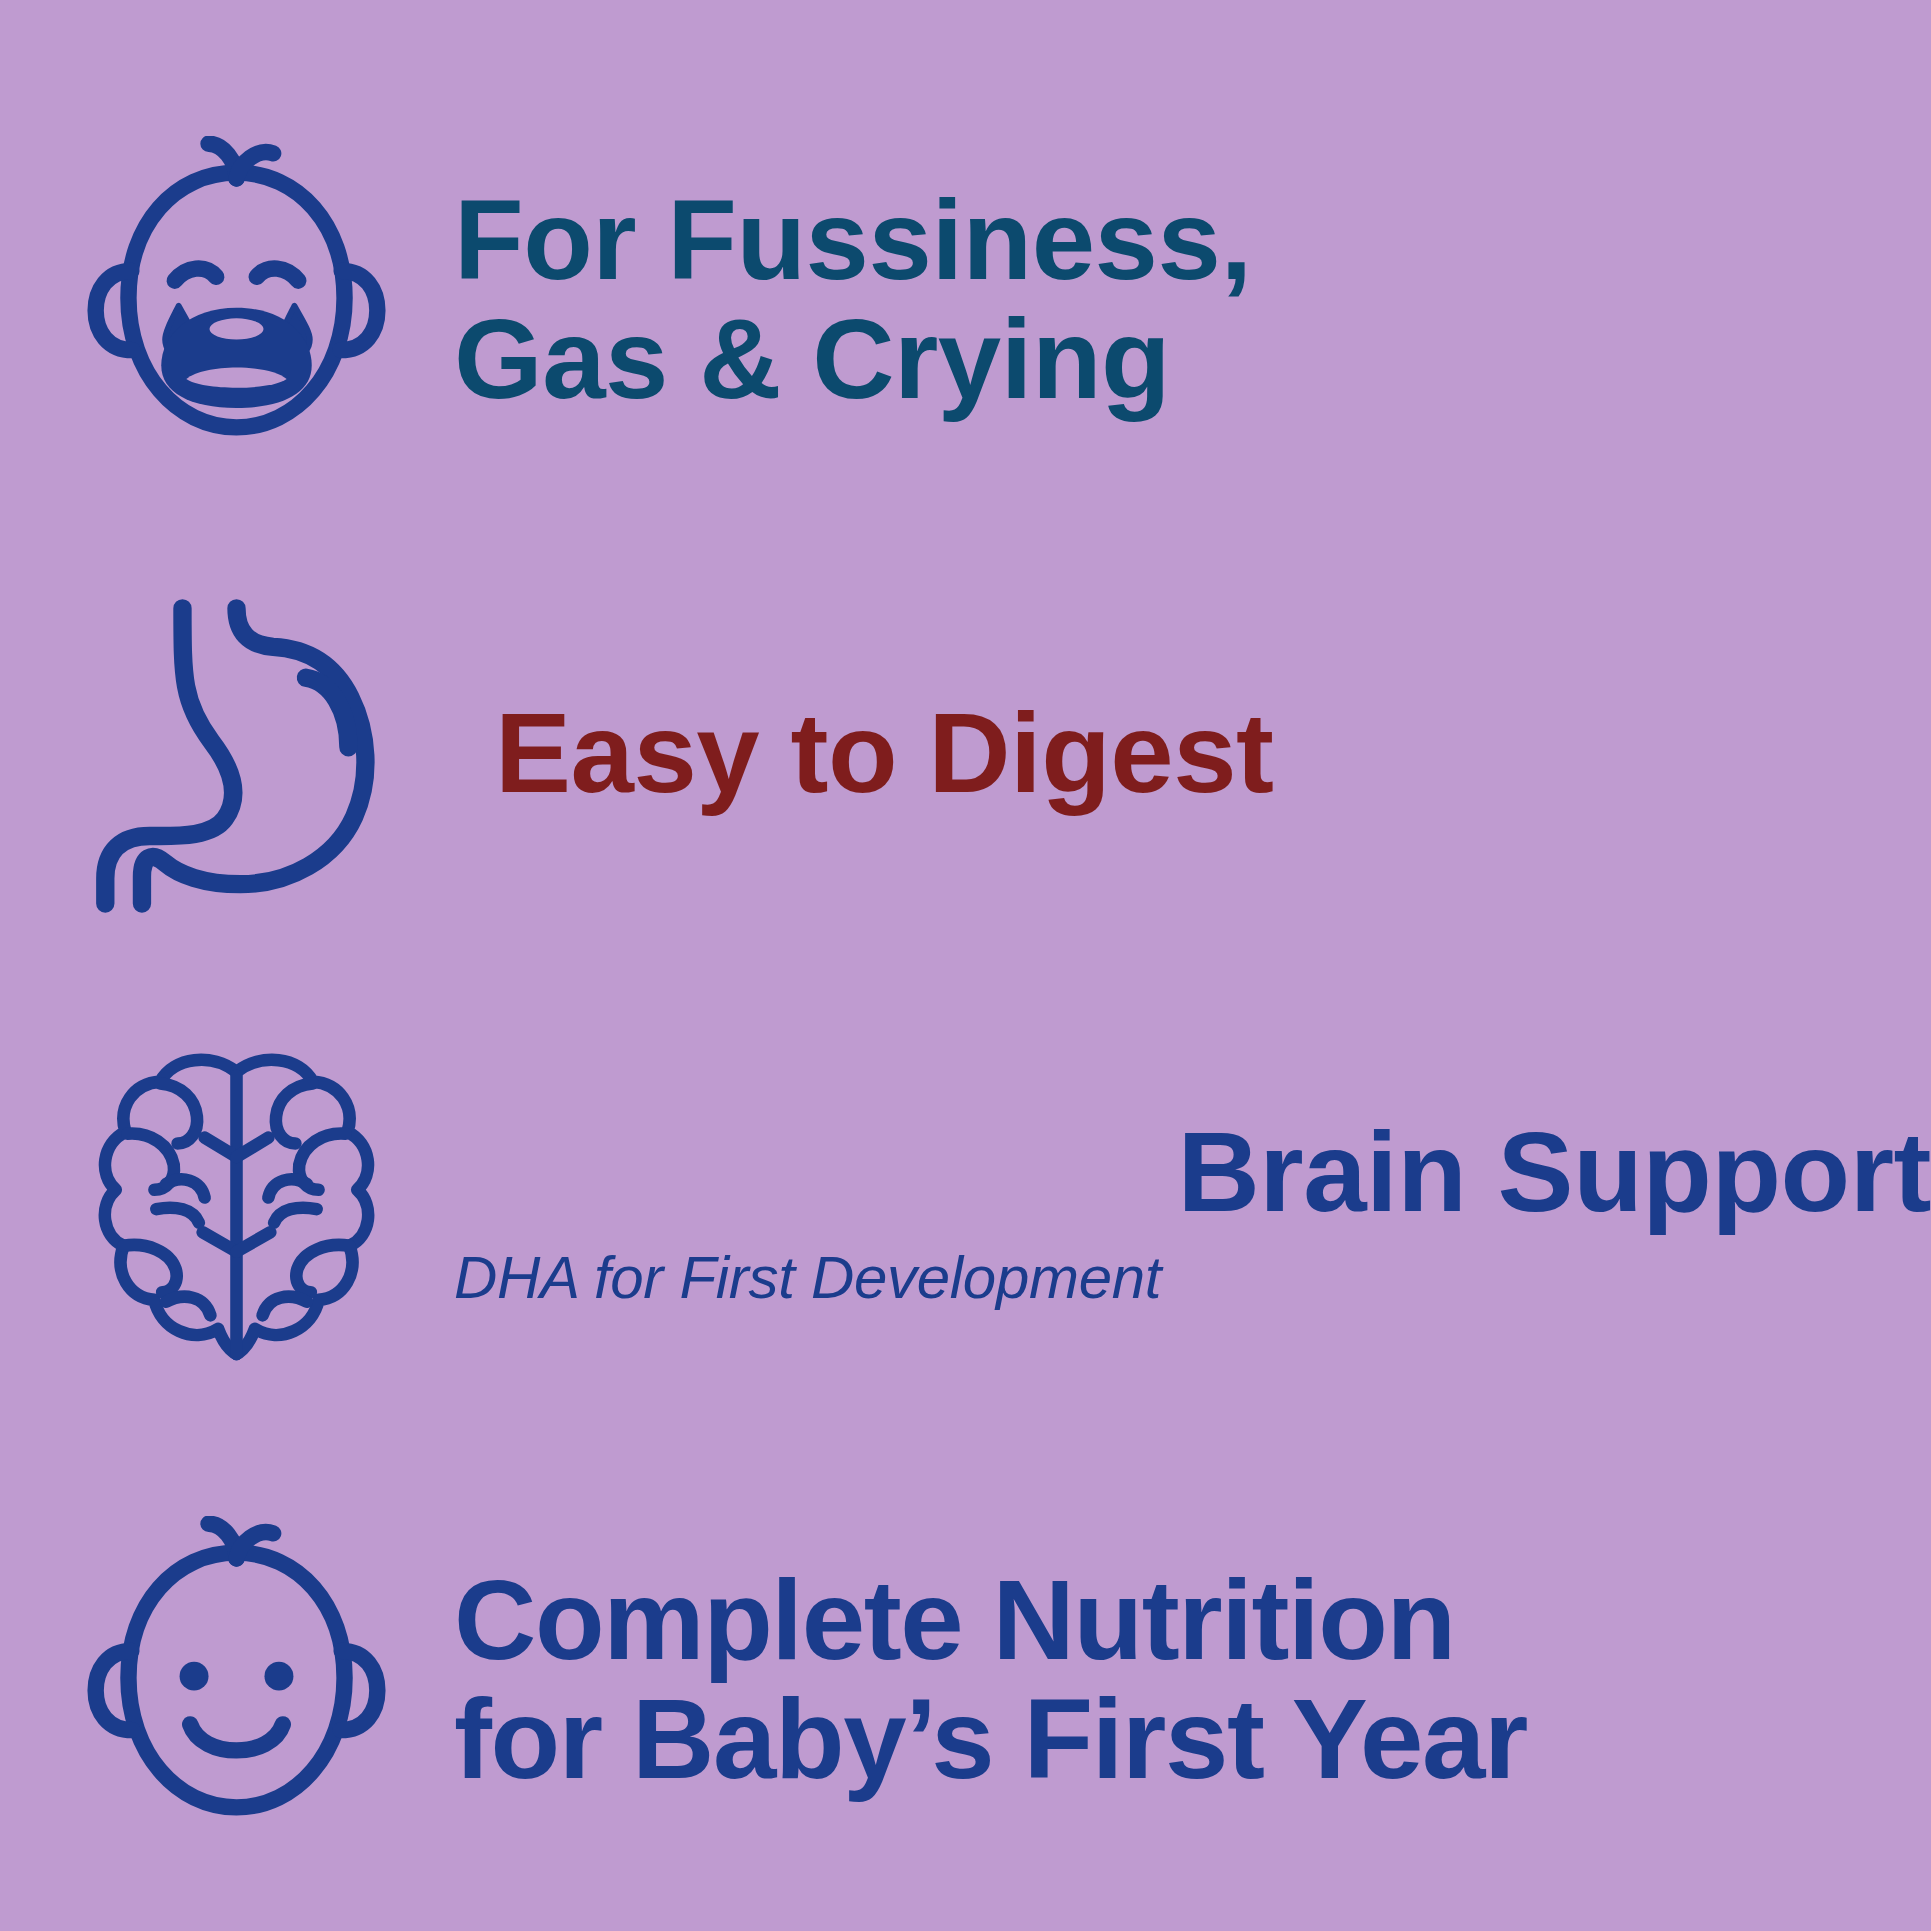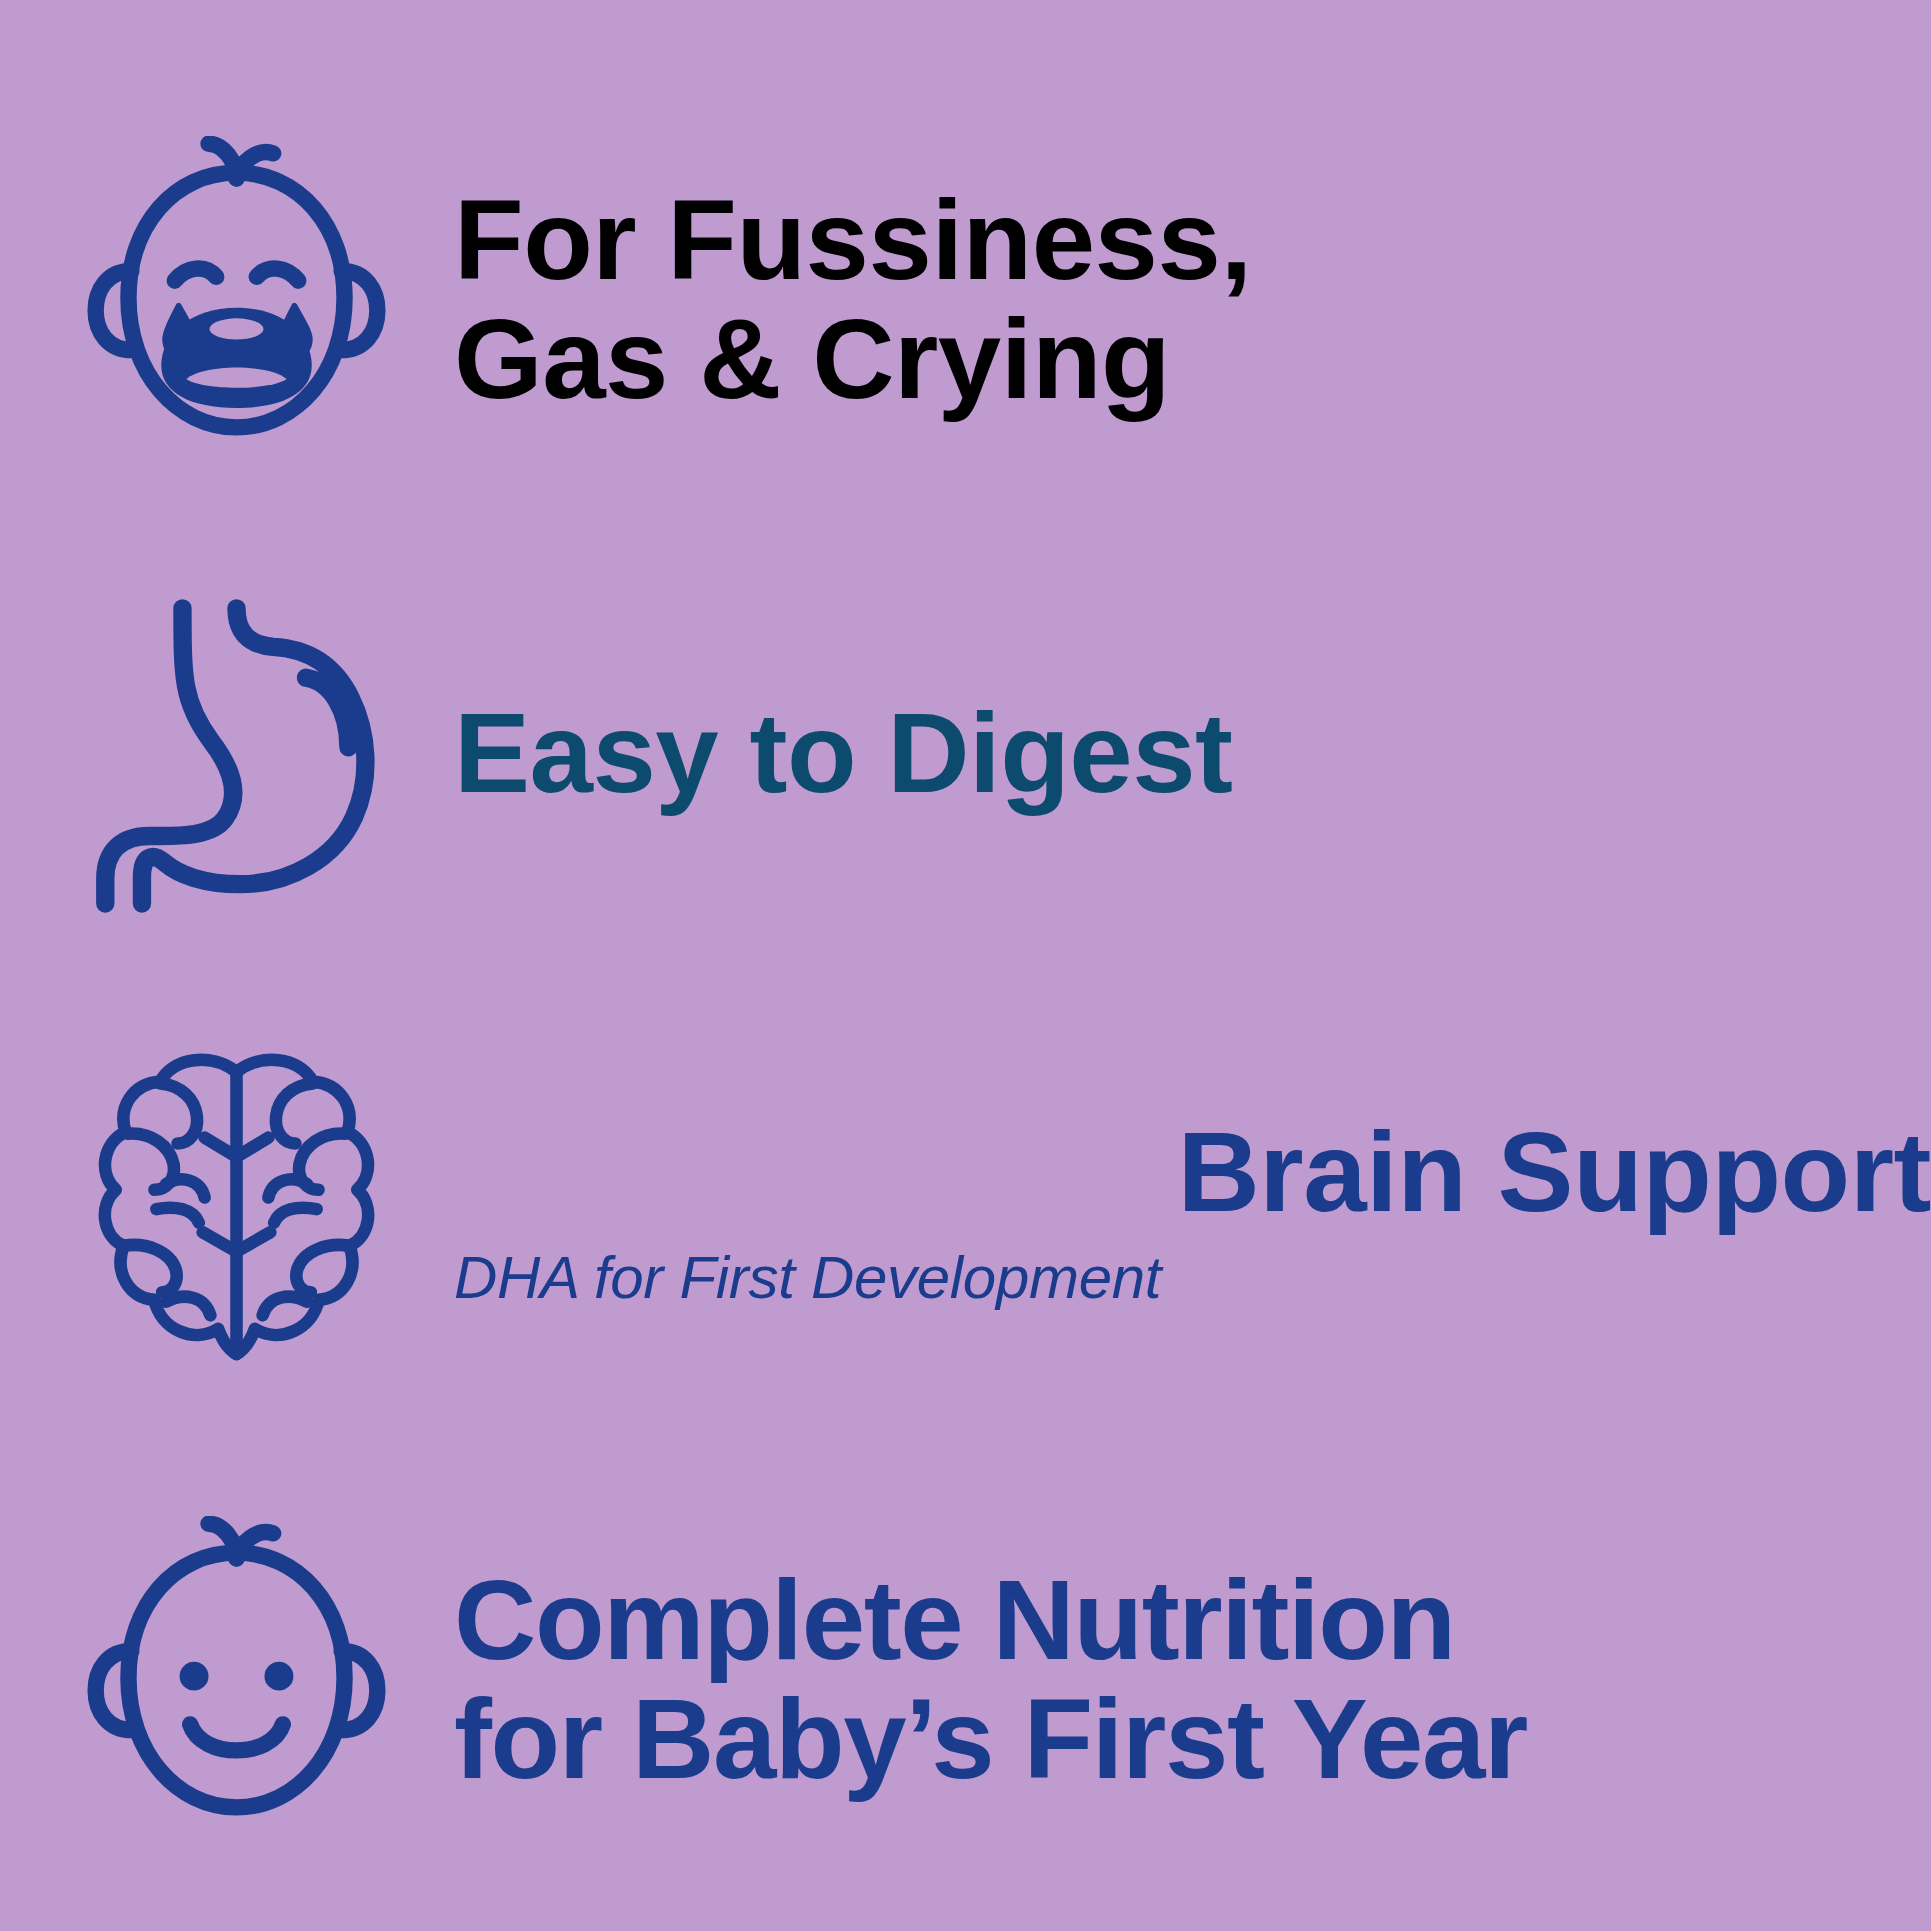--- a/index.html
+++ b/index.html
@@ -116,21 +116,21 @@
                    C 238 206, 208 178, 160 178 Z" fill="#1B3C8C" stroke="none"></path>
 
           <ellipse cx="160" cy="200" rx="28" ry="11" fill="#BF9BD0" stroke="none"></ellipse>
 
           <path d="M108 252 C 126 236, 194 236, 212 252
                    C 196 264, 124 264, 108 252 Z" fill="#BF9BD0" stroke="none"></path>
         </svg>
       </span>
     </div>
     <div class="text-cell">
-      <div class="headline" style="color: #000000;">For Fussiness,
+      <div class="headline" style="color: #0c4a6e;">For Fussiness,
 Gas &amp; Crying</div>
     </div>
   </div>
 
   <div class="feature-row r2" id="row-2">
     <div class="icon-cell">
       <span>
         <svg width="309" height="328" viewBox="0 0 320 340" fill="none" stroke="#1B3C8C" stroke-width="19" stroke-linecap="round" stroke-linejoin="round">
 
           <path d="M104 20
@@ -147,21 +147,21 @@
                    C 262 280, 214 306, 164 306
                    C 126 306, 100 296, 86 284
                    C 72 272, 62 278, 62 298
                    L 62 326"></path>
 
           <path d="M232 92 C 258 96, 276 126, 276 164"></path>
         </svg>
       </span>
     </div>
     <div class="text-cell">
-      <div class="headline" style="color: #0c4a6e;">Easy to Digest</div>
+      <div class="headline" style="color: #7f1d1d; margin-left: 41px;">Easy to Digest</div>
     </div>
   </div>
 
   <div class="feature-row r3" id="row-3">
     <div class="icon-cell">
       <span>
         <svg width="319" height="338" viewBox="0 0 330 350" fill="none" stroke="#1B3C8C" stroke-width="13" stroke-linecap="round" stroke-linejoin="round">
 
           <path d="M165 30
                    C 140 10, 100 14, 86 40

